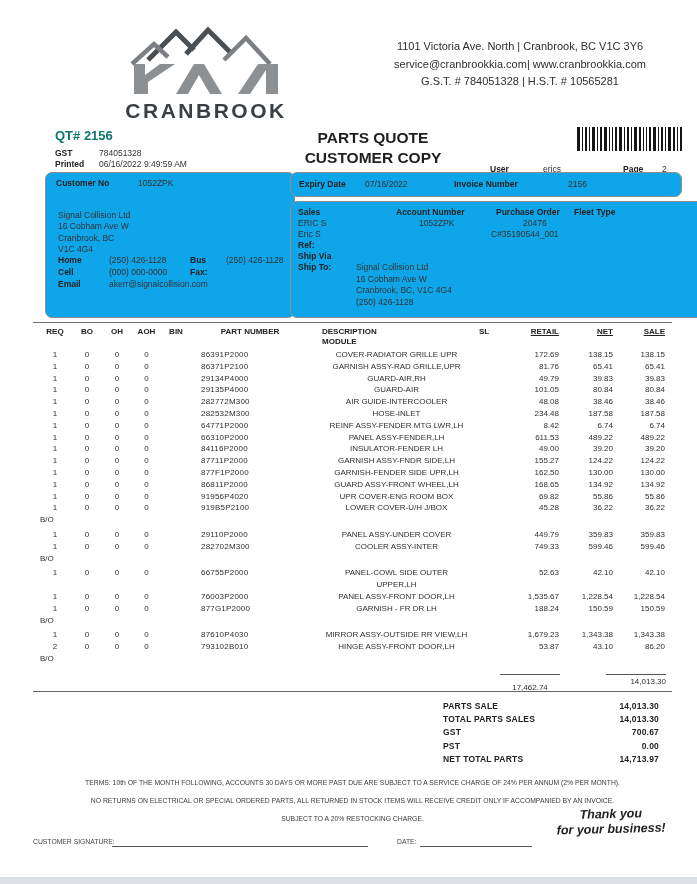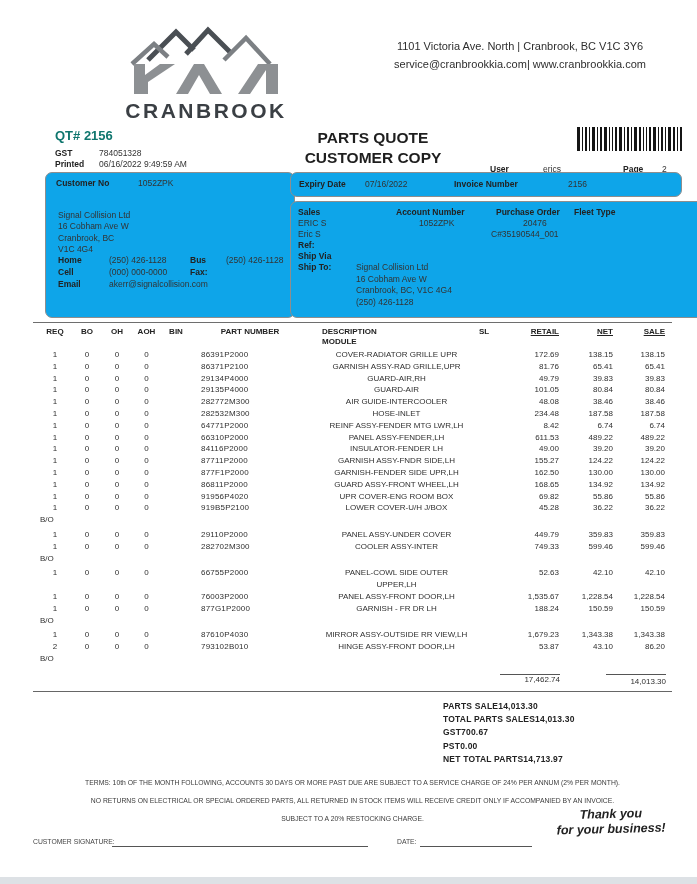--- a/index.html
+++ b/index.html
@@ -79,28 +79,28 @@
   #table-header .hl { text-align:left; padding-left:13px; }
   #table-header .hr { text-align:right;text-decoration:underline; }
   #parts-rows { left:38px; top:349px; width:627px; font-size:8px; color:#2f2f2f; }
   .trow { line-height:11.8px; }
   .trow .c  { text-align:center; }
   .trow .c.part { text-align:left; padding-left:10px; letter-spacing:0.2px; }
   .trow .c.desc { text-align:center; padding-left:13px; white-space:pre-line; }
   .trow .c.money { text-align:right; }
   .trow.bo { display:block; padding-left:2px; margin-bottom:3px; }
 
-  #subtotal-retail { left:500px; top:674px; width:60px; text-align:right; font-size:8px; color:#2f2f2f;
-                     border-top:1px solid #555; padding-top:0; }
+  #subtotal-retail { left:500px; top:674px; width:60px; text-align:center; font-size:8px; color:#2f2f2f;
+                     border-top:1px solid #555; padding-top:8px; }
   #subtotal-sale   { left:606px; top:674px; width:60px; text-align:right; font-size:8px; color:#2f2f2f;
                      border-top:1px solid #555; padding-top:2px; }
   #totals-rule { left:33px; top:691px; width:639px; border-top:1px solid #666; height:0; }
 
   #totals-block { left:443px; top:700px; width:216px; }
-  .total-row { display:flex; font-size:8.5px; line-height:13.2px;
+  .total-row { display:flex; justify-content:space-between; font-size:8.5px; line-height:13.2px;
                font-weight:600; color:#222; letter-spacing:0.2px; }
 
   
   #terms-block { left:33px; top:774px; width:639px; text-align:center;
                  font-size:6.8px; line-height:18px; color:#3a3a3a; }
   #thanks { left:548px; top:807px; width:126px; text-align:center; font-style:italic;
             font-weight:700; font-size:12.5px; line-height:15px; color:#222; transform:rotate(-1.5deg); }
   #sig-label  { left:33px;  top:838px; font-size:6.8px; color:#444; }
   #sig-line   { left:112px; top:846px; width:256px; border-bottom:1px solid #555; height:0; }
   #date-label { left:397px; top:838px; font-size:6.8px; color:#444; }
@@ -123,20 +123,21 @@
       <path d="M74 40 L56 70 h12 l11-19 11 19 h12 L84 40 z"></path>
       <path d="M146 70 V40 h12 v30 h-12 z M118 70 l20-30 h12 l-20 30 z"></path>
     </g>
   </svg>
   <div id="dealer-name">CRANBROOK</div>
 </div>
 
 <div class="abs" id="dealer-info">
   <div>1101 Victoria Ave. North | Cranbrook, BC  V1C 3Y6</div>
   <div>service@cranbrookkia.com| www.cranbrookkia.com</div>
+  <div>G.S.T. # 784051328 | H.S.T. # 10565281</div>
 </div>
 
 <div class="abs" id="qt-number">QT# 2156</div>
 <div class="abs meta-line" id="gst-line">
   <span class="lbl">GST</span><span>784051328</span>
 </div>
 <div class="abs meta-line" id="printed-line">
   <span class="lbl">Printed</span><span>06/16/2022 9:49:59 AM</span>
 </div>
 

